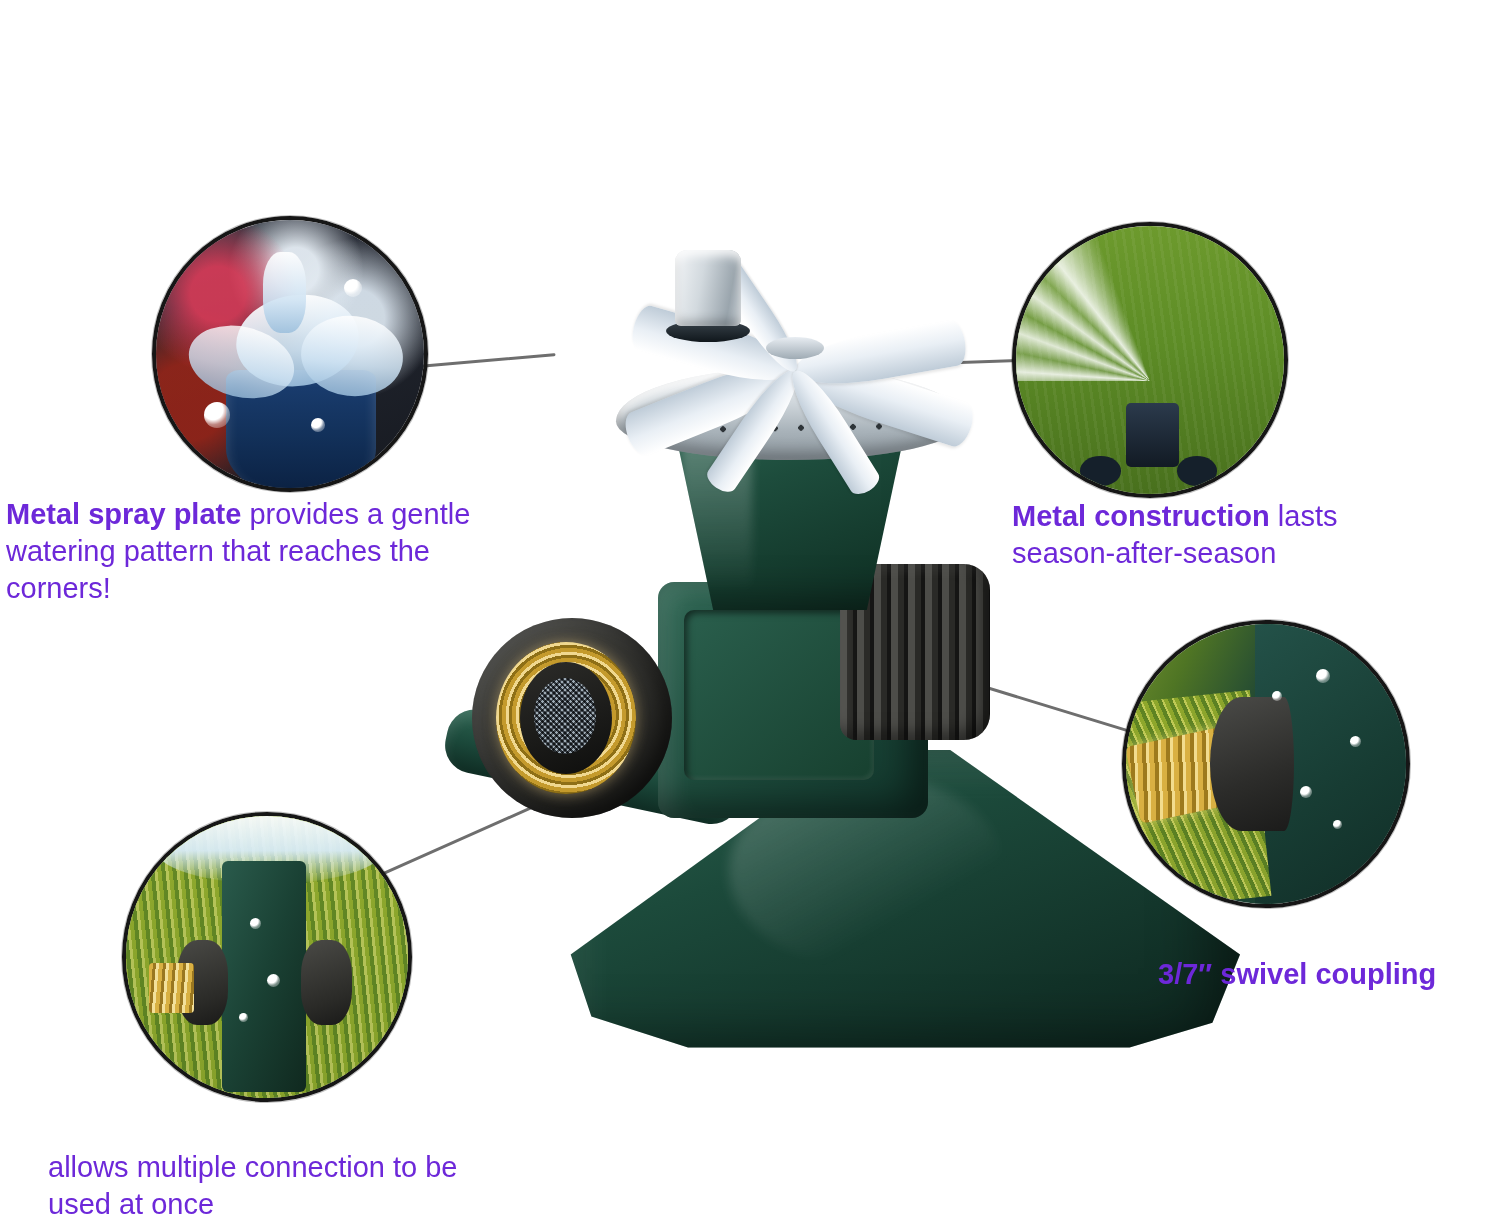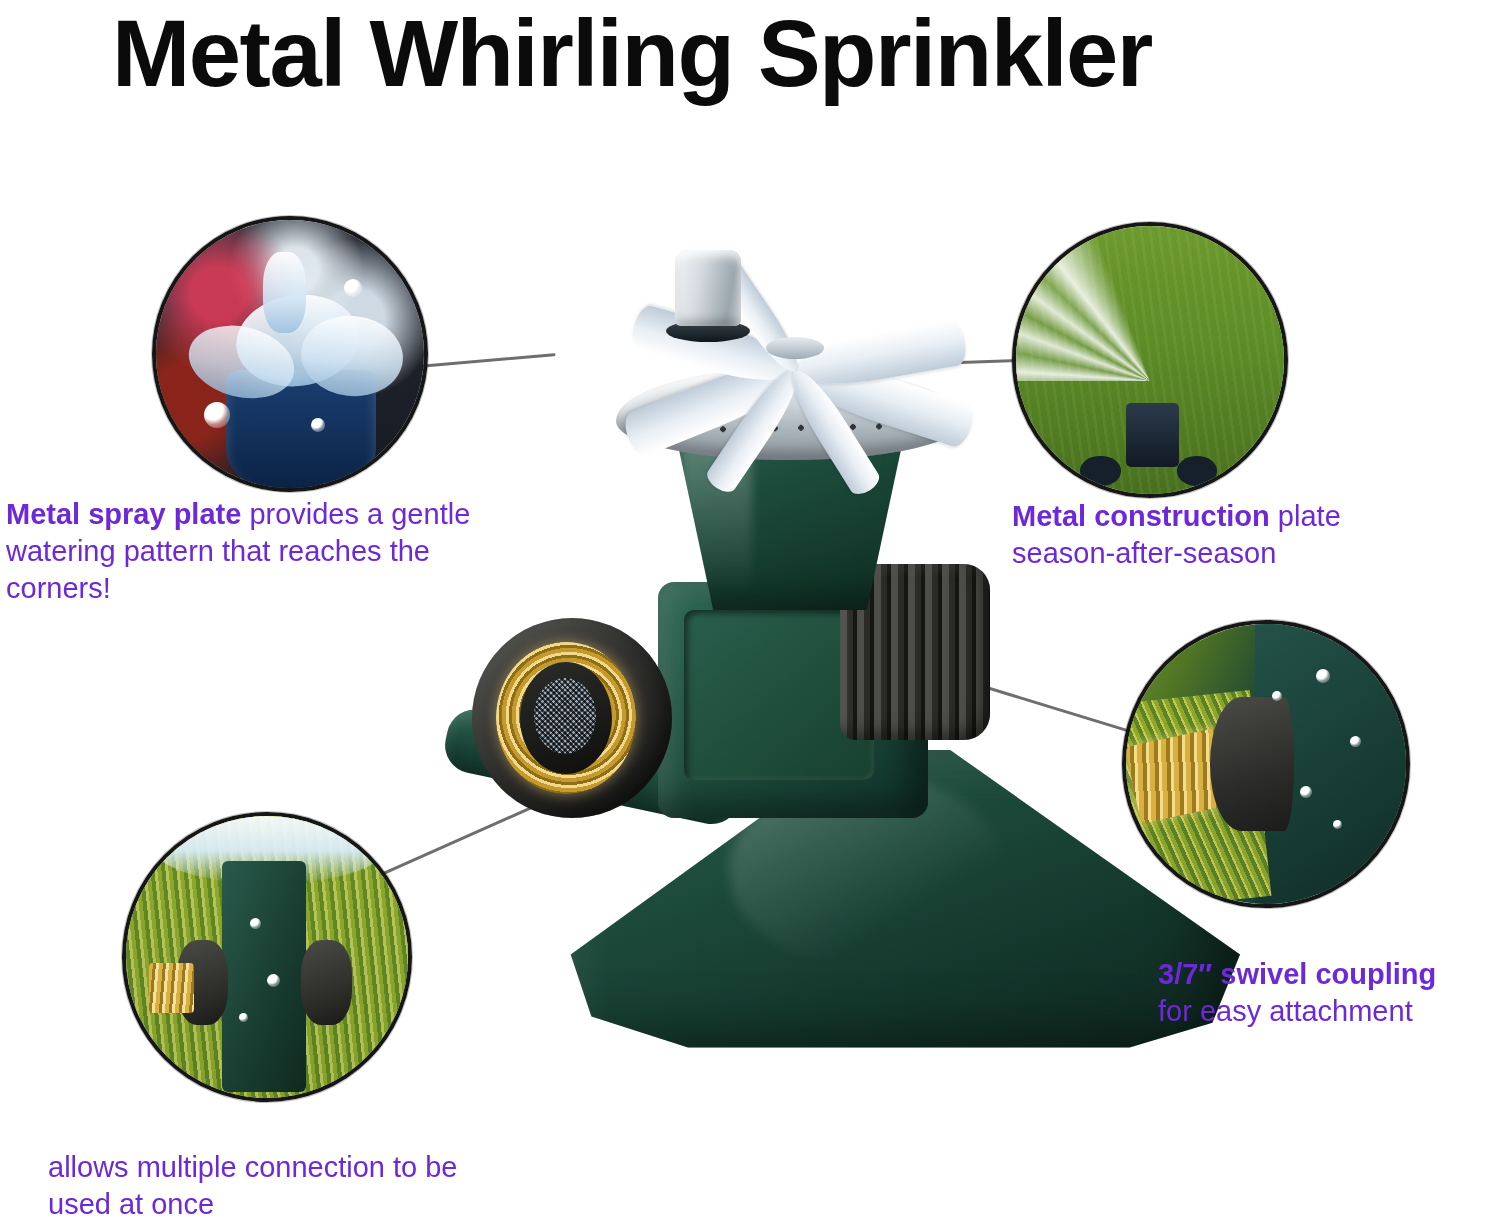--- a/index.html
+++ b/index.html
@@ -213,21 +213,20 @@
     border-radius:16px 26px 26px 16px;
     box-shadow:inset -8px -6px 18px rgba(0,0,0,.55), inset 6px 4px 14px rgba(255,255,255,.10);}
   .neck{position:absolute;left:360px;top:344px;width:80px;height:120px;
     background:linear-gradient(180deg,#2d6452 0%,#1a4434 60%,#11342a 100%);border-radius:8px;}
 </style>
 </head>
 <body>
 
 <div id="stage">
 
-  <div id="title">Metal Whirling Sprinkler</div>
 
   <div class="leader" style="left:408px;top:366px;width:148px;transform:rotate(-5deg);"></div>
   <div class="leader" style="left:872px;top:364px;width:148px;transform:rotate(-2deg);"></div>
   <div class="leader" style="left:908px;top:662px;width:232px;transform:rotate(17deg);"></div>
   <div class="leader" style="left:352px;top:886px;width:212px;transform:rotate(-24deg);"></div>
 
   <div id="product">
 
     <div class="arm"></div>
 
@@ -325,26 +324,25 @@
       <div class="drop" style="left:50%;top:56%;width:13px;height:13px;"></div>
       <div class="drop" style="left:40%;top:70%;width:9px;height:9px;"></div>
     </div>
   </div>
 
   <div class="caption" id="cap-spray">
     <b>Metal spray plate</b><span> provides a gentle watering pattern that reaches the corners!</span>
   </div>
 
   <div class="caption" id="cap-metal">
-    <b>Metal construction</b><span> plate season-after-season</span>
+    <b>Metal construction</b><span> lasts season-after-season</span>
   </div>
 
   <div class="caption" id="cap-swivel">
     <b>3/7″ swivel coupling</b><br>
-    <span>for easy attachment</span>
   </div>
 
   <div class="caption" id="cap-series">
     <br>
     <span>allows multiple connection to be used at once</span>
   </div>
 
 </div>
 
 </body></html>

